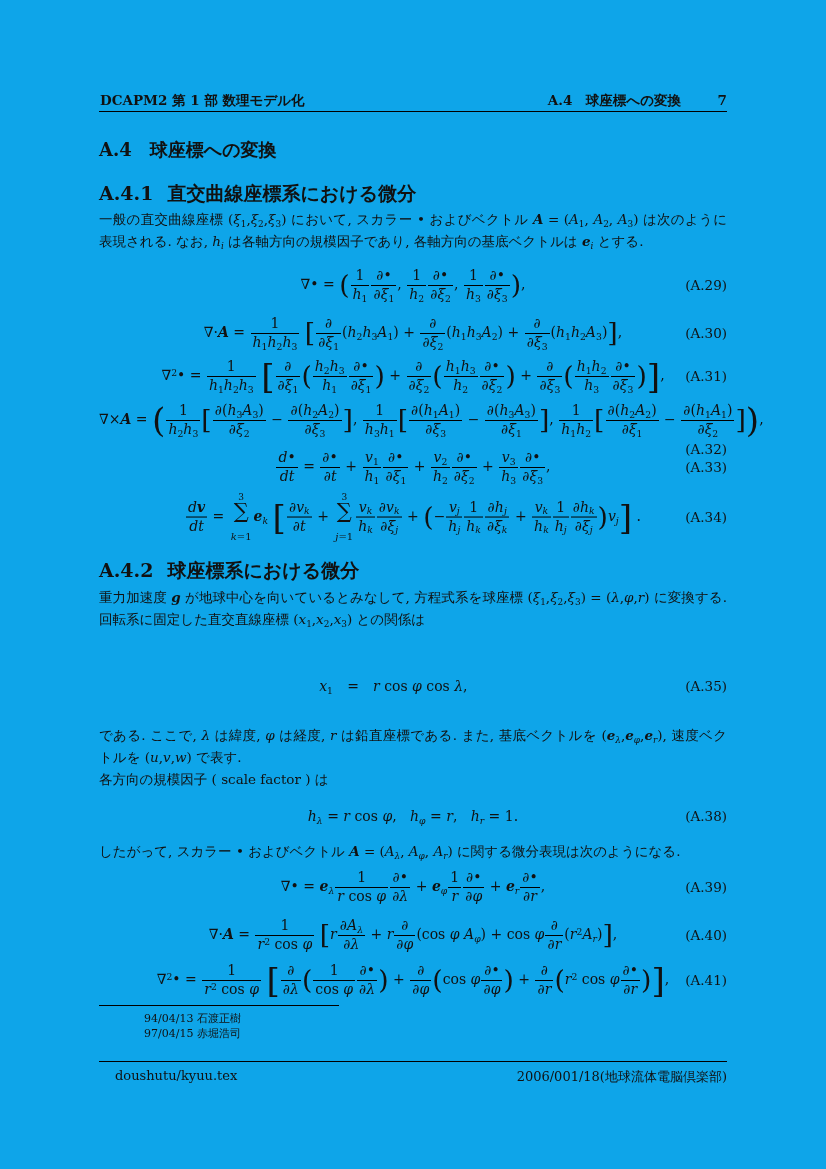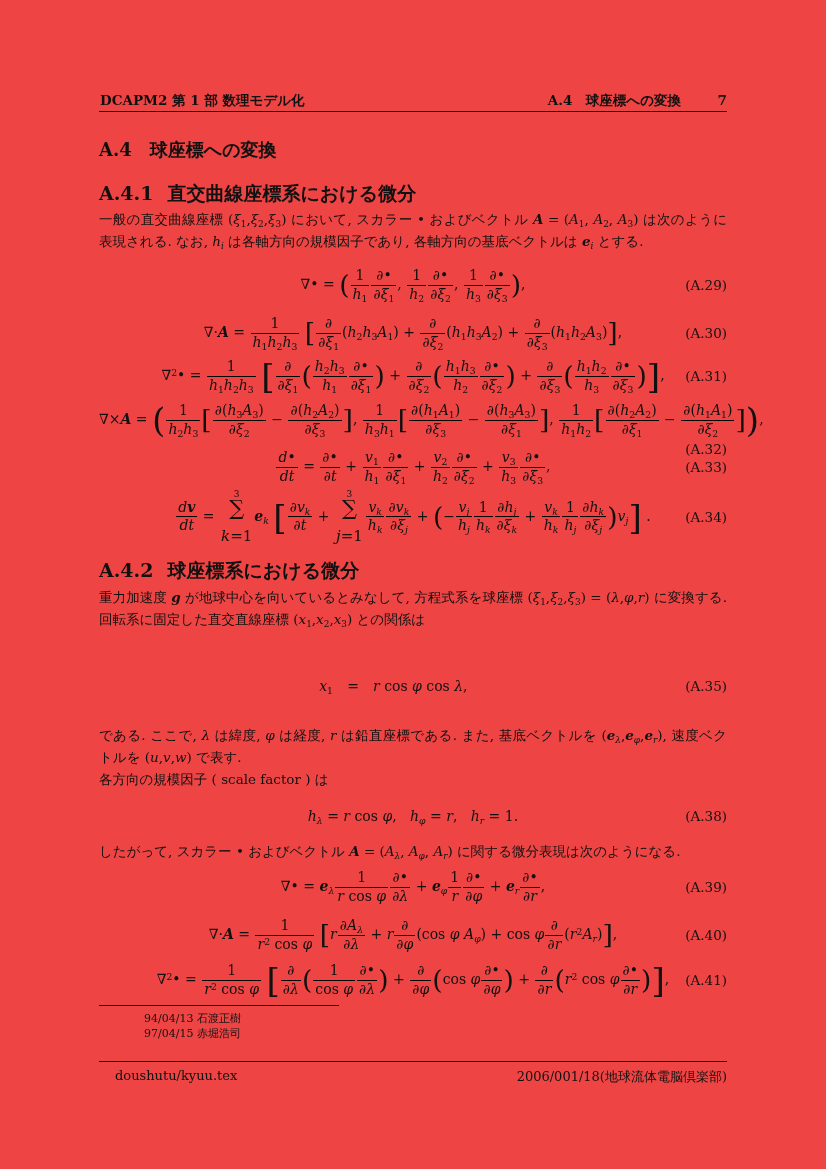--- a/index.html
+++ b/index.html
@@ -1,17 +1,17 @@
 <!DOCTYPE html>
 <html><head>
 <meta charset="utf-8">
 <style>
   html,body { margin:0; padding:0; background:#e8e8e8; }
   .page {
-    position:relative; width:826px; height:1169px; background:#ef4444;
+    position:relative; width:826px; height:1169px; background:#0ea5e9;
     font-family:"DejaVu Serif", serif; color:#111; overflow:hidden;
   }
   .abs { position:absolute; }
   
   .hdr { top:92px; font-weight:bold; font-size:13.5px; }
   .hdr-left { left:100px; }
   .hdr-right { right:145px; }
   .hdr-page { right:99px; }
   .rule { border-top:1.3px solid #000; height:0; }
   .hdr-rule { top:111px; left:99px; width:628px; }
@@ -33,21 +33,21 @@
   .eq-num-below { position:absolute; right:0; font-size:13.5px; }
   .fr { display:inline-block; vertical-align:middle; text-align:center; margin:0 1px; }
   .fr .fn, .fr .fd { display:block; padding:0 2px; line-height:1.25; }
   .fr .fd { border-top:1px solid #000; }
   .d { font-style:normal; line-height:0; vertical-align:middle; }
   .d2 { font-size:1.9em; }
   .d3 { font-size:2.45em; }
   .sum { display:inline-flex; flex-direction:column; align-items:center; vertical-align:middle; line-height:1; margin:0 2px; }
   .sum .t { font-size:9px; }
   .sum .s { font-size:21px; line-height:0.95; }
-  .sum .b { font-size:15px;margin-top:10px; }
+  .sum .b { font-size:10px;margin-top:10px; }
   
   .row3 .lhs { display:inline-block; width:30px; text-align:right; }
   .row3 .mid { display:inline-block; width:40px; text-align:center; }
   .row3 .rhs { display:inline-block; width:150px; text-align:left; }
   
   .fn-rule { top:1005px; left:99px; width:240px; border-top:1px solid #000; }
   .footnote { left:112px; font-size:11px;margin-left:32px; }
   .ftr-rule { top:1061px; left:99px; width:628px; }
   .ftr { top:1068px; font-size:13px; }
   .ftr-left { left:99px;margin-left:16px; }

